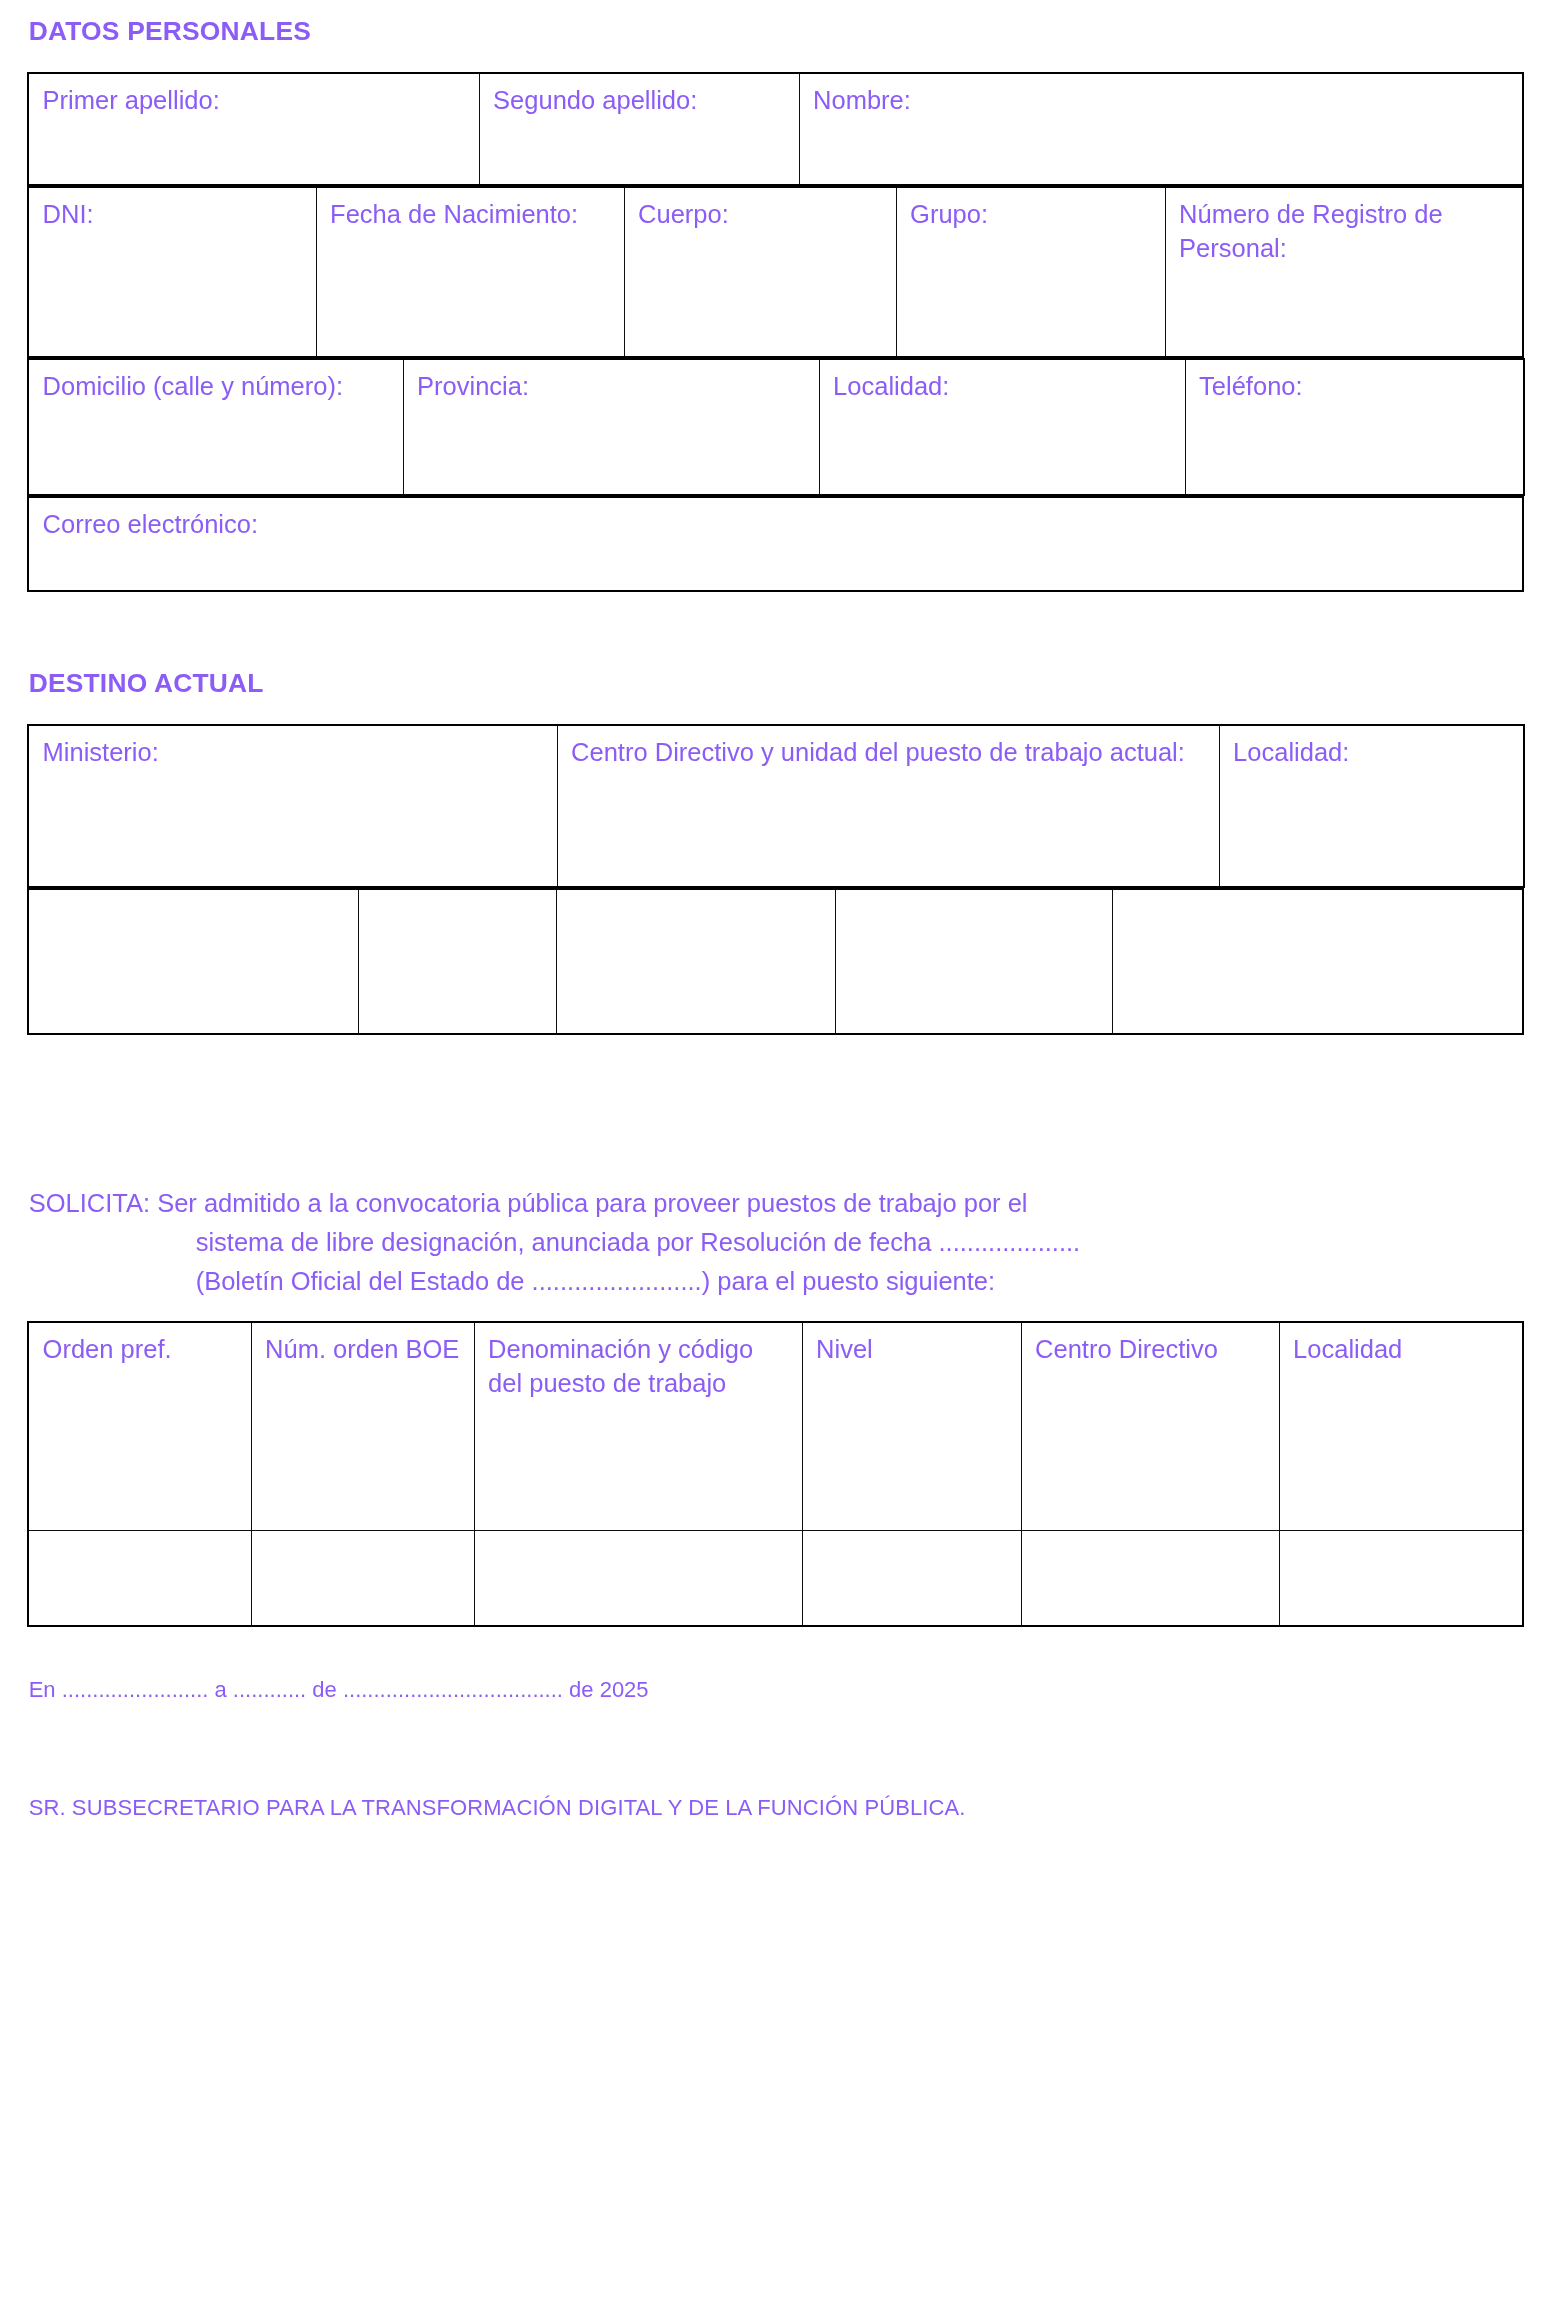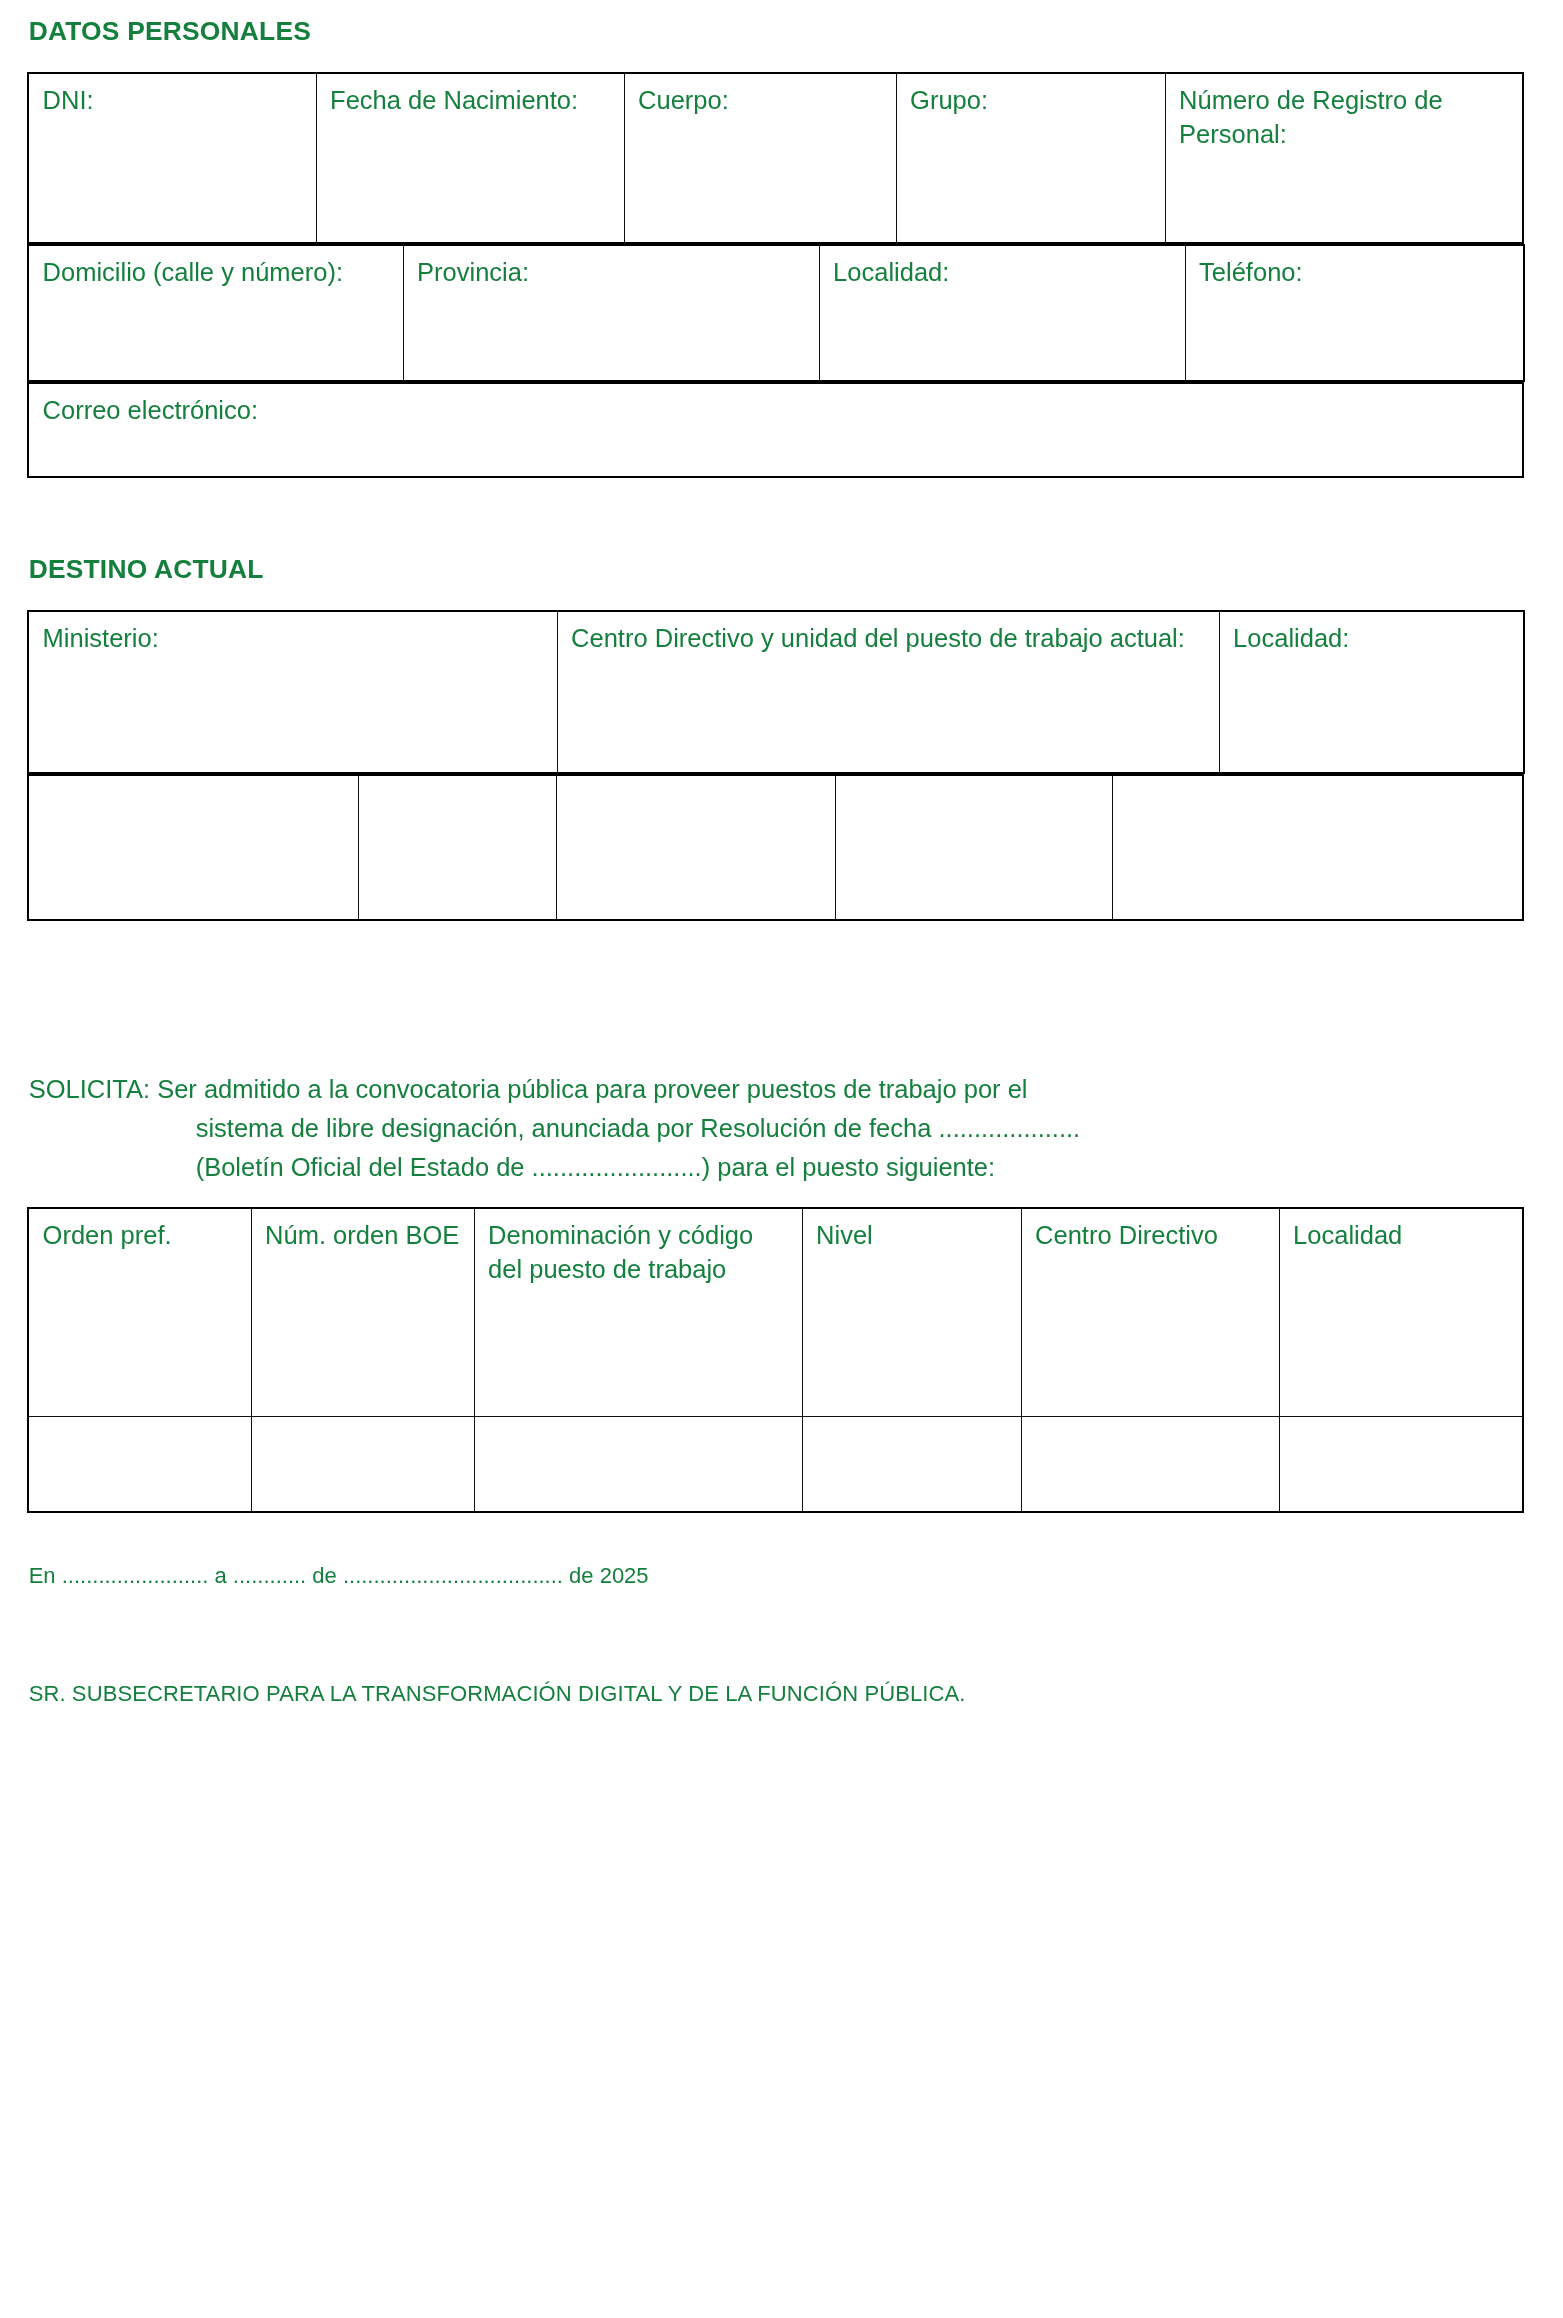--- a/index.html
+++ b/index.html
@@ -9,21 +9,21 @@
     background: #ffffff;
   }
   .page {
     position: relative;
     width: 1563px;
     min-height: 2319px;
     box-sizing: border-box;
     background: #ffffff;
     padding: 15.3px 43px 0 27px;
     font-family: "Liberation Sans", sans-serif;
-    color: #15803d;
+    color: #8b5cf6;
     -webkit-font-smoothing: antialiased;
   }
 
   
   .section-title {
     font-size: 26.4px;
     line-height: 1.25;
     letter-spacing: 0.2px;
     margin: 0 0 24px 0;
     padding-left: 1.7px;
@@ -106,20 +106,43 @@
     letter-spacing: 0.1px;
   }
 </style>
 </head>
 <body>
 
 <div class="page">
 
   <h2 class="section-title">DATOS PERSONALES</h2>
 
+  <table class="form-table thick-outer">
+    <colgroup>
+      <col style="width:451px">
+        <col style="width:320px">
+        <col style="width:724px">
+    </colgroup>
+    <tbody>
+      <tr class="r-h1">
+        <td>
+          <span class="cell-text">Primer apellido:</span>
+          <span class="cell-empty"></span>
+        </td>
+        <td>
+          <span class="cell-text">Segundo apellido:</span>
+          <span class="cell-empty"></span>
+        </td>
+        <td>
+          <span class="cell-text">Nombre:</span>
+          <span class="cell-empty"></span>
+        </td>
+      </tr>
+    </tbody>
+  </table>
 
   <table class="form-table thick-outer">
     <colgroup>
       <col style="width:288px">
         <col style="width:308px">
         <col style="width:272px">
         <col style="width:269px">
         <col style="width:358px">
     </colgroup>
     <tbody>

